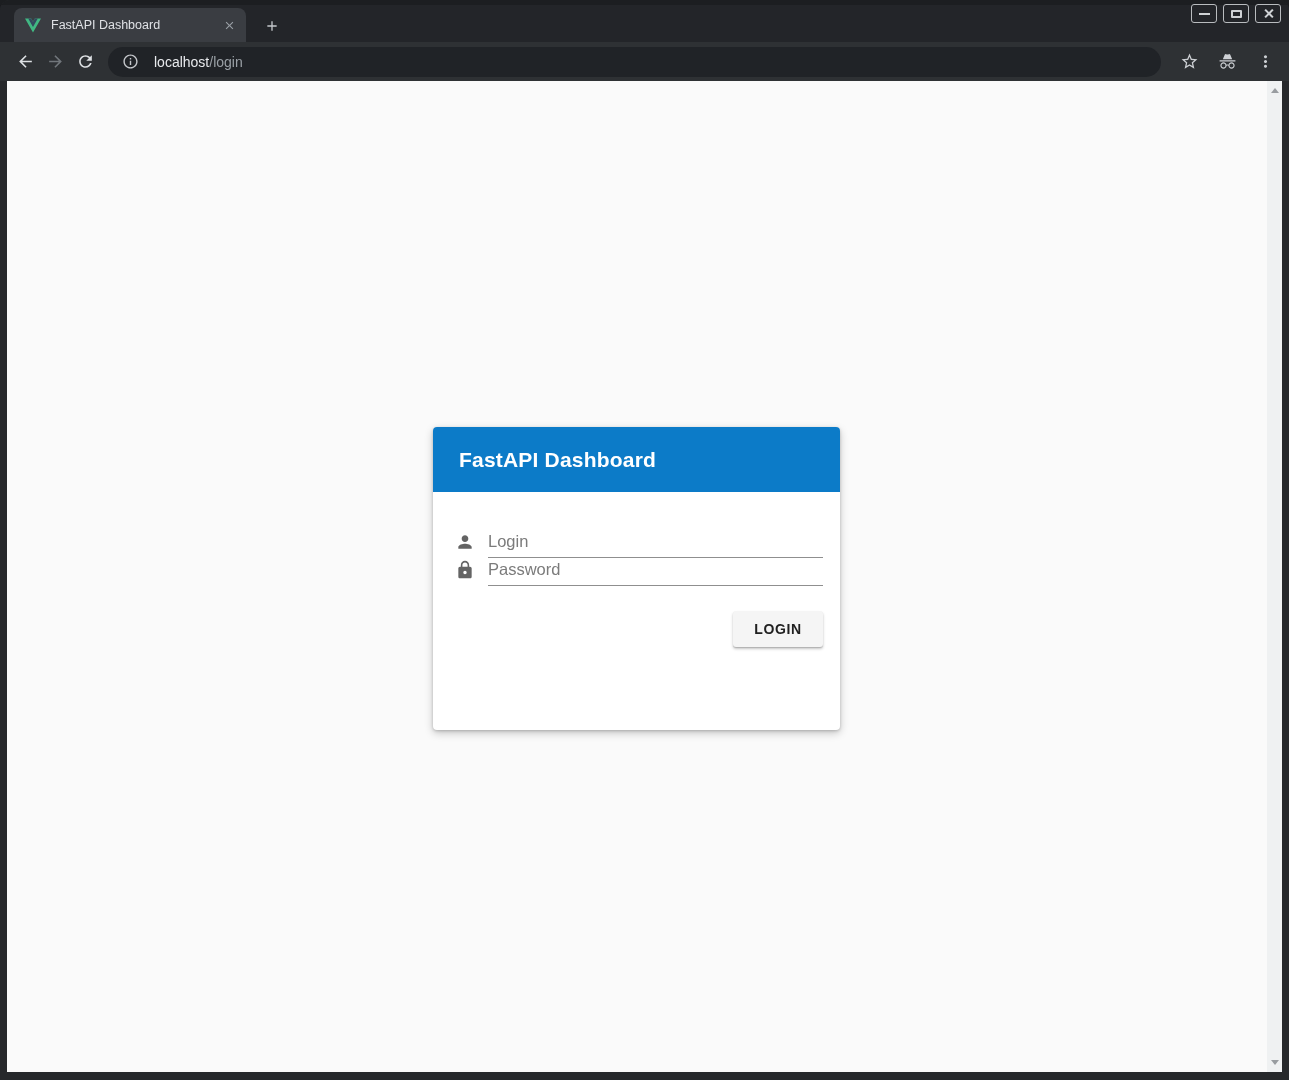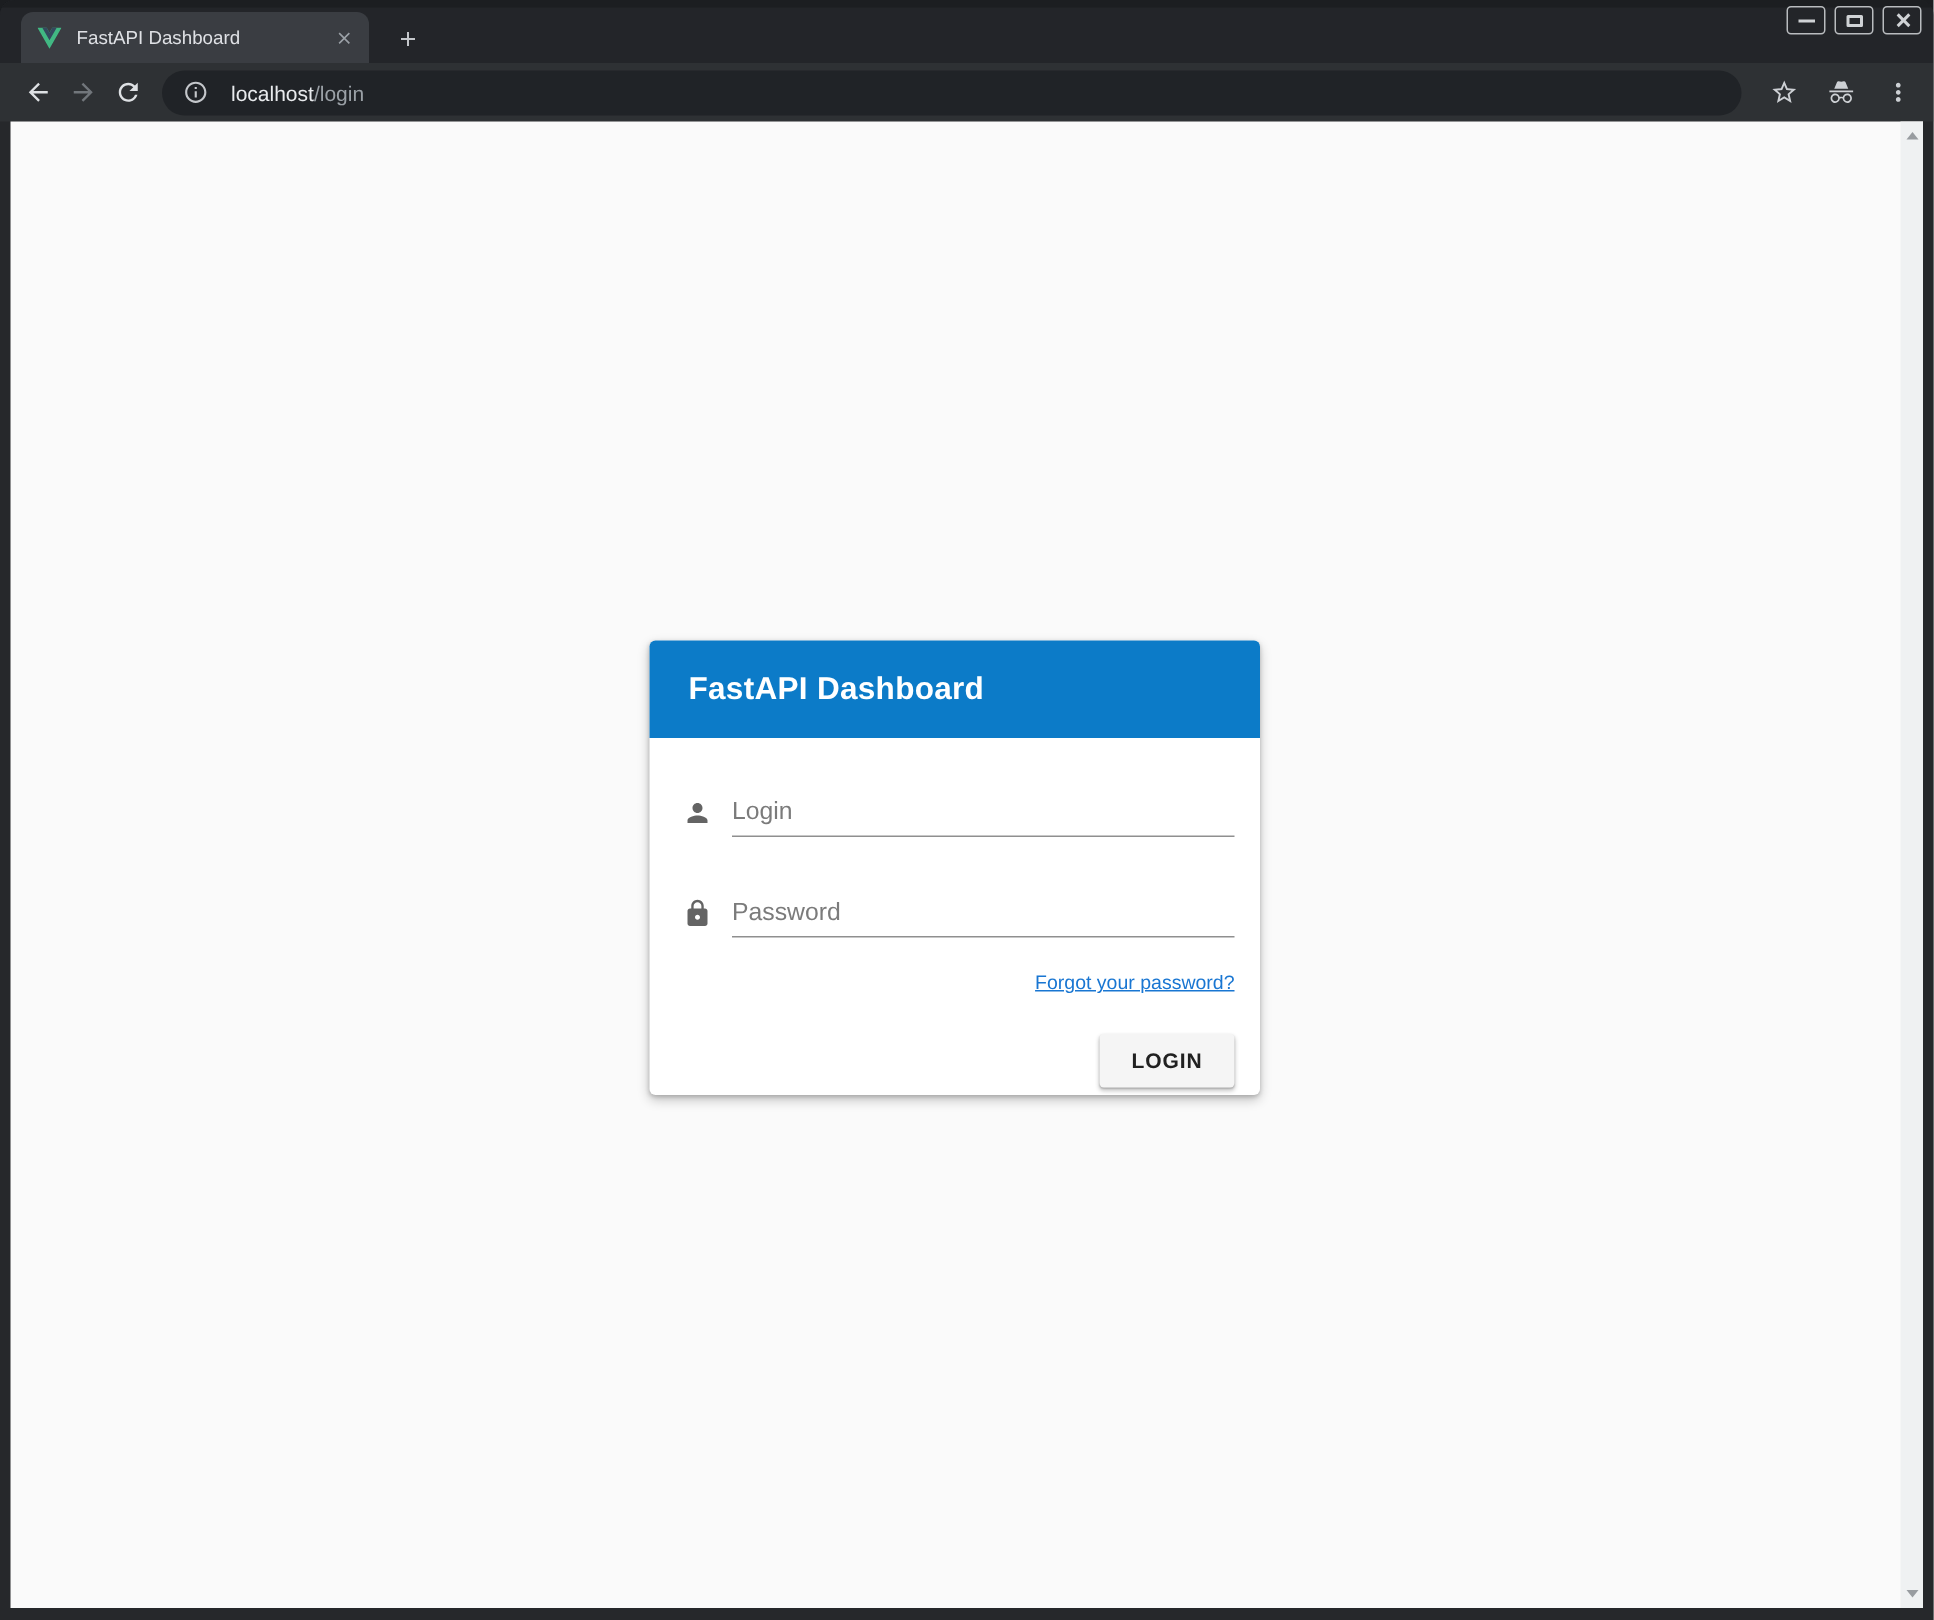--- a/index.html
+++ b/index.html
@@ -78,21 +78,21 @@
     box-shadow:0 3px 8px rgba(0,0,0,0.22), 0 1px 3px rgba(0,0,0,0.18);
   }
   .card-header {
     height:65px; background:#0c7bc8; border-radius:4px 4px 0 0;
     display:flex; align-items:center; padding-left:26px;
   }
   .card-title { color:#ffffff; font-size:21px; font-weight:bold; letter-spacing:0.2px; }
   .card-body { padding:0 17px 0 20px; }
   .field-row { display:flex; align-items:flex-end; }
   .field-row.login { margin-top:38px; }
-  .field-row.password { margin-top:39px; }
+  .field-row.password { }
   .field-icon { width:20px; height:20px; margin:0 13px 6px 2px; fill:#646464; flex:0 0 auto; }
   .input-wrap { flex:1; border-bottom:1px solid #8f8f8f; }
   .input-wrap input {
     width:100%; border:none; outline:none; background:transparent;
     font-family:"Liberation Sans", sans-serif; font-size:16.5px; color:#333;
     padding:2px 0 6px 0;
   }
   .input-wrap input::placeholder { color:#7b7b7b; opacity:1; }
   .forgot-row { margin-top:21px; text-align:right; }
   .forgot-link { color:#1976d2; font-size:13px; text-decoration:underline; cursor:pointer; }
@@ -201,23 +201,20 @@
 
         <div class="field-row password">
           <svg class="field-icon" viewBox="0 0 24 24">
               <path d="M18 8h-1V6c0-2.76-2.24-5-5-5S7 3.24 7 6v2H6c-1.1 0-2 .9-2 2v10c0 1.1.9 2 2 2h12c1.1 0 2-.9 2-2V10c0-1.1-.9-2-2-2zm-6 9c-1.1 0-2-.9-2-2s.9-2 2-2 2 .9 2 2-.9 2-2 2zm3.1-9H8.9V6c0-1.71 1.39-3.1 3.1-3.1 1.71 0 3.1 1.39 3.1 3.1v2z"></path>
             </svg>
           <span class="input-wrap">
             <input type="password" placeholder="Password" style="">
           </span>
         </div>
 
-        <div class="forgot-row">
-          <a class="forgot-link">Forgot your password?</a>
-        </div>
 
         <div class="actions-row">
           <button class="login-btn">LOGIN</button>
         </div>
 
       </div>
     </div>
 
     <div class="scrollbar">
       <div class="sb-btn up">

